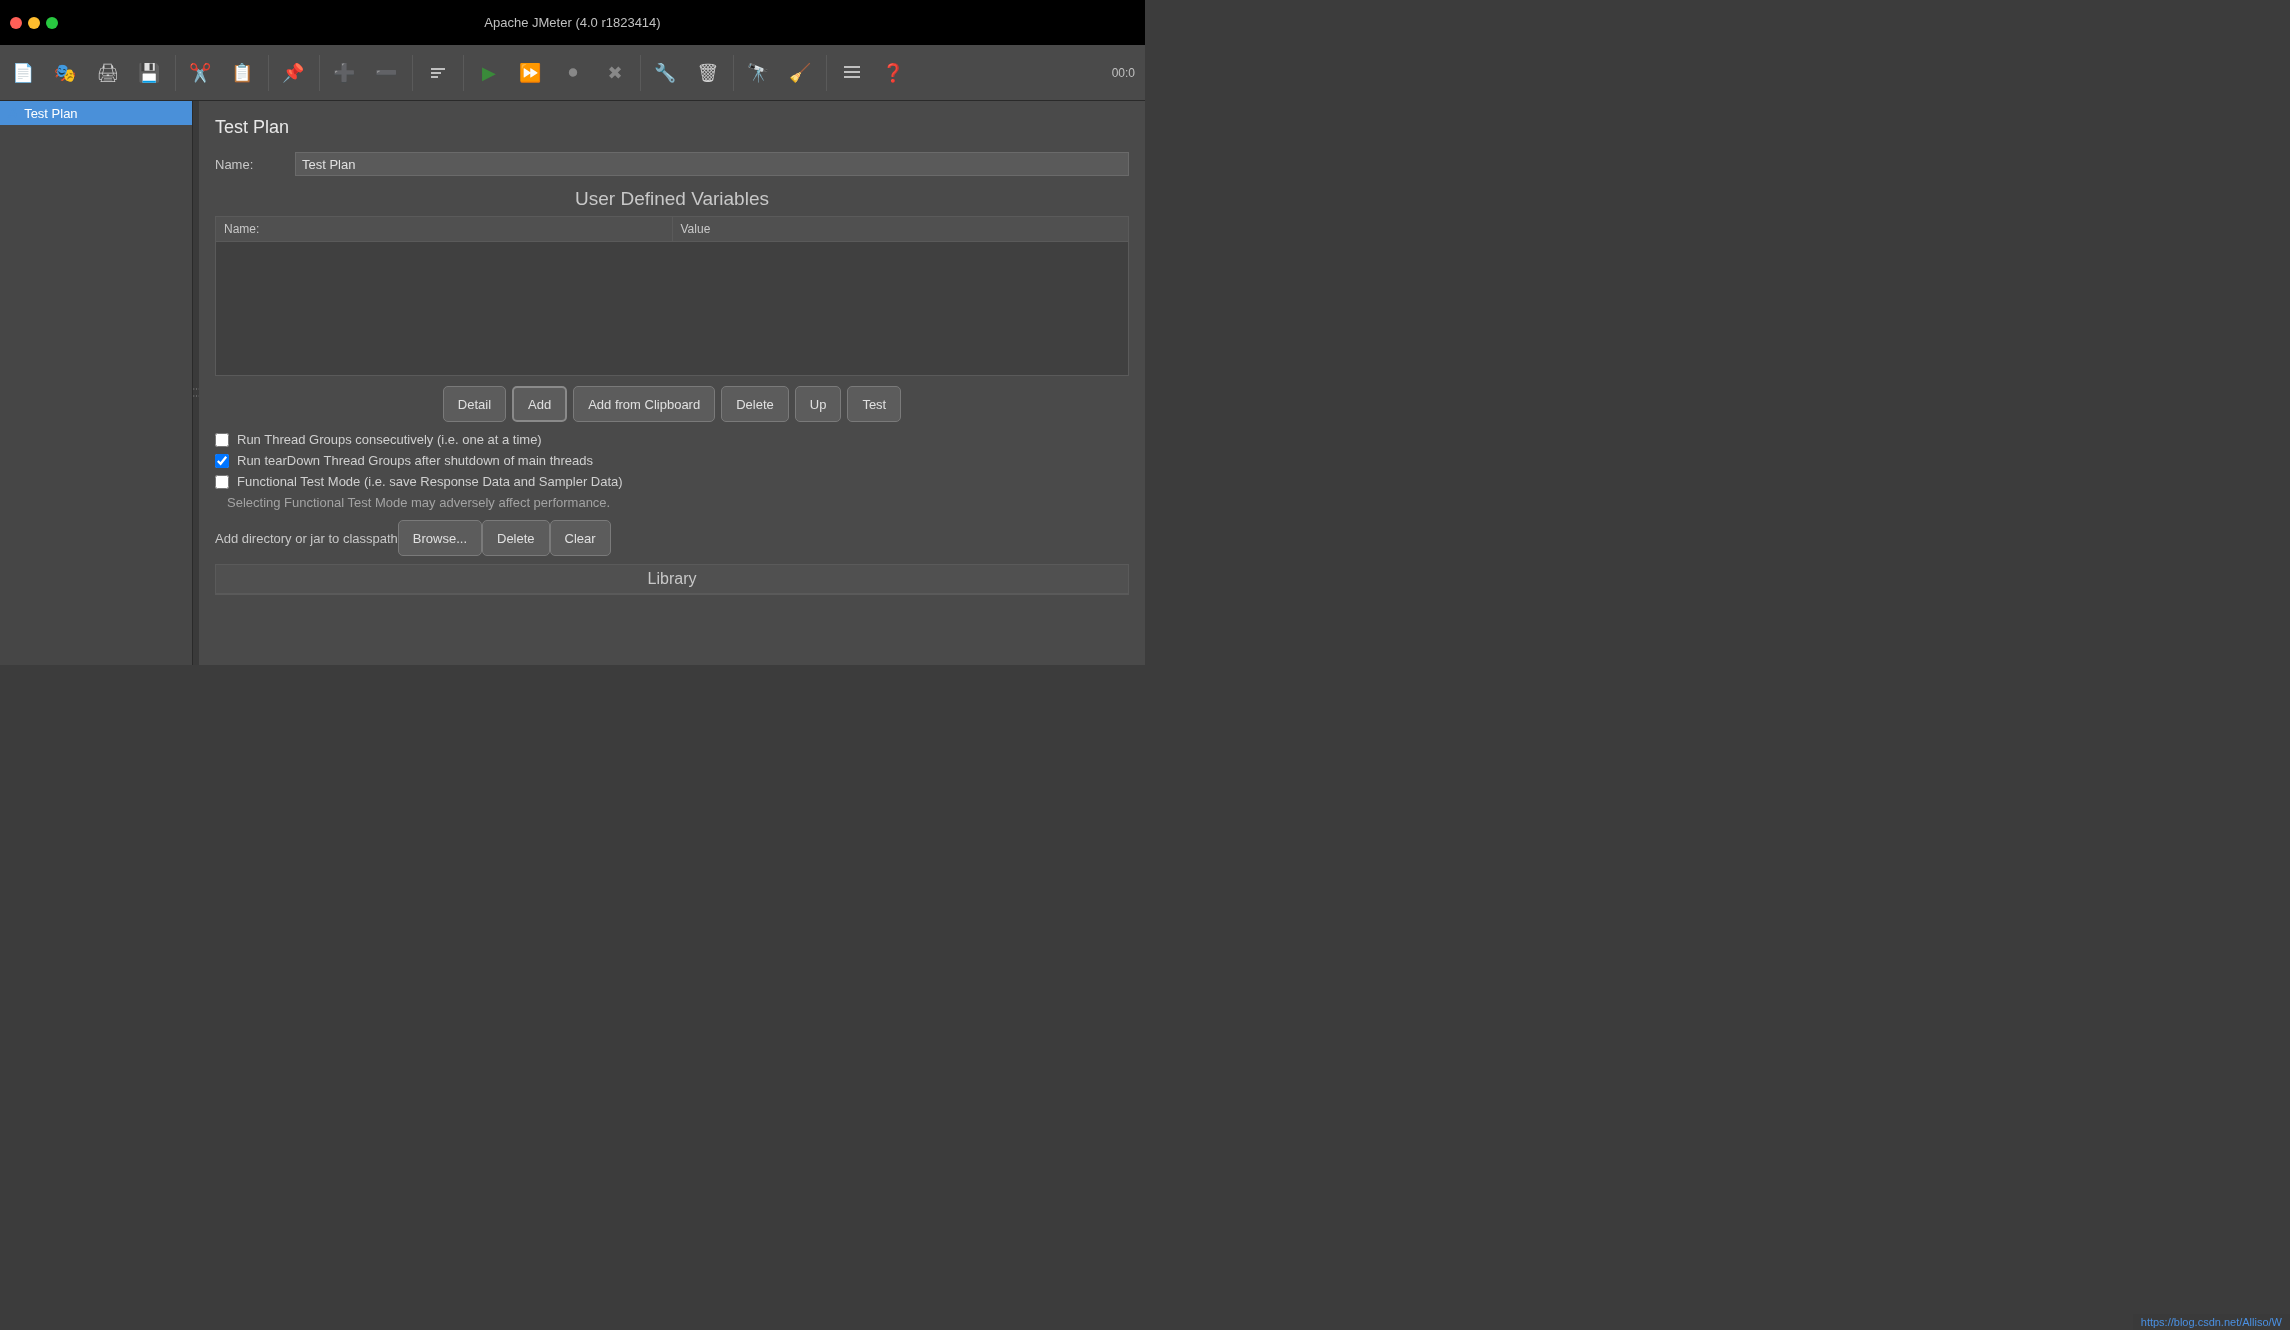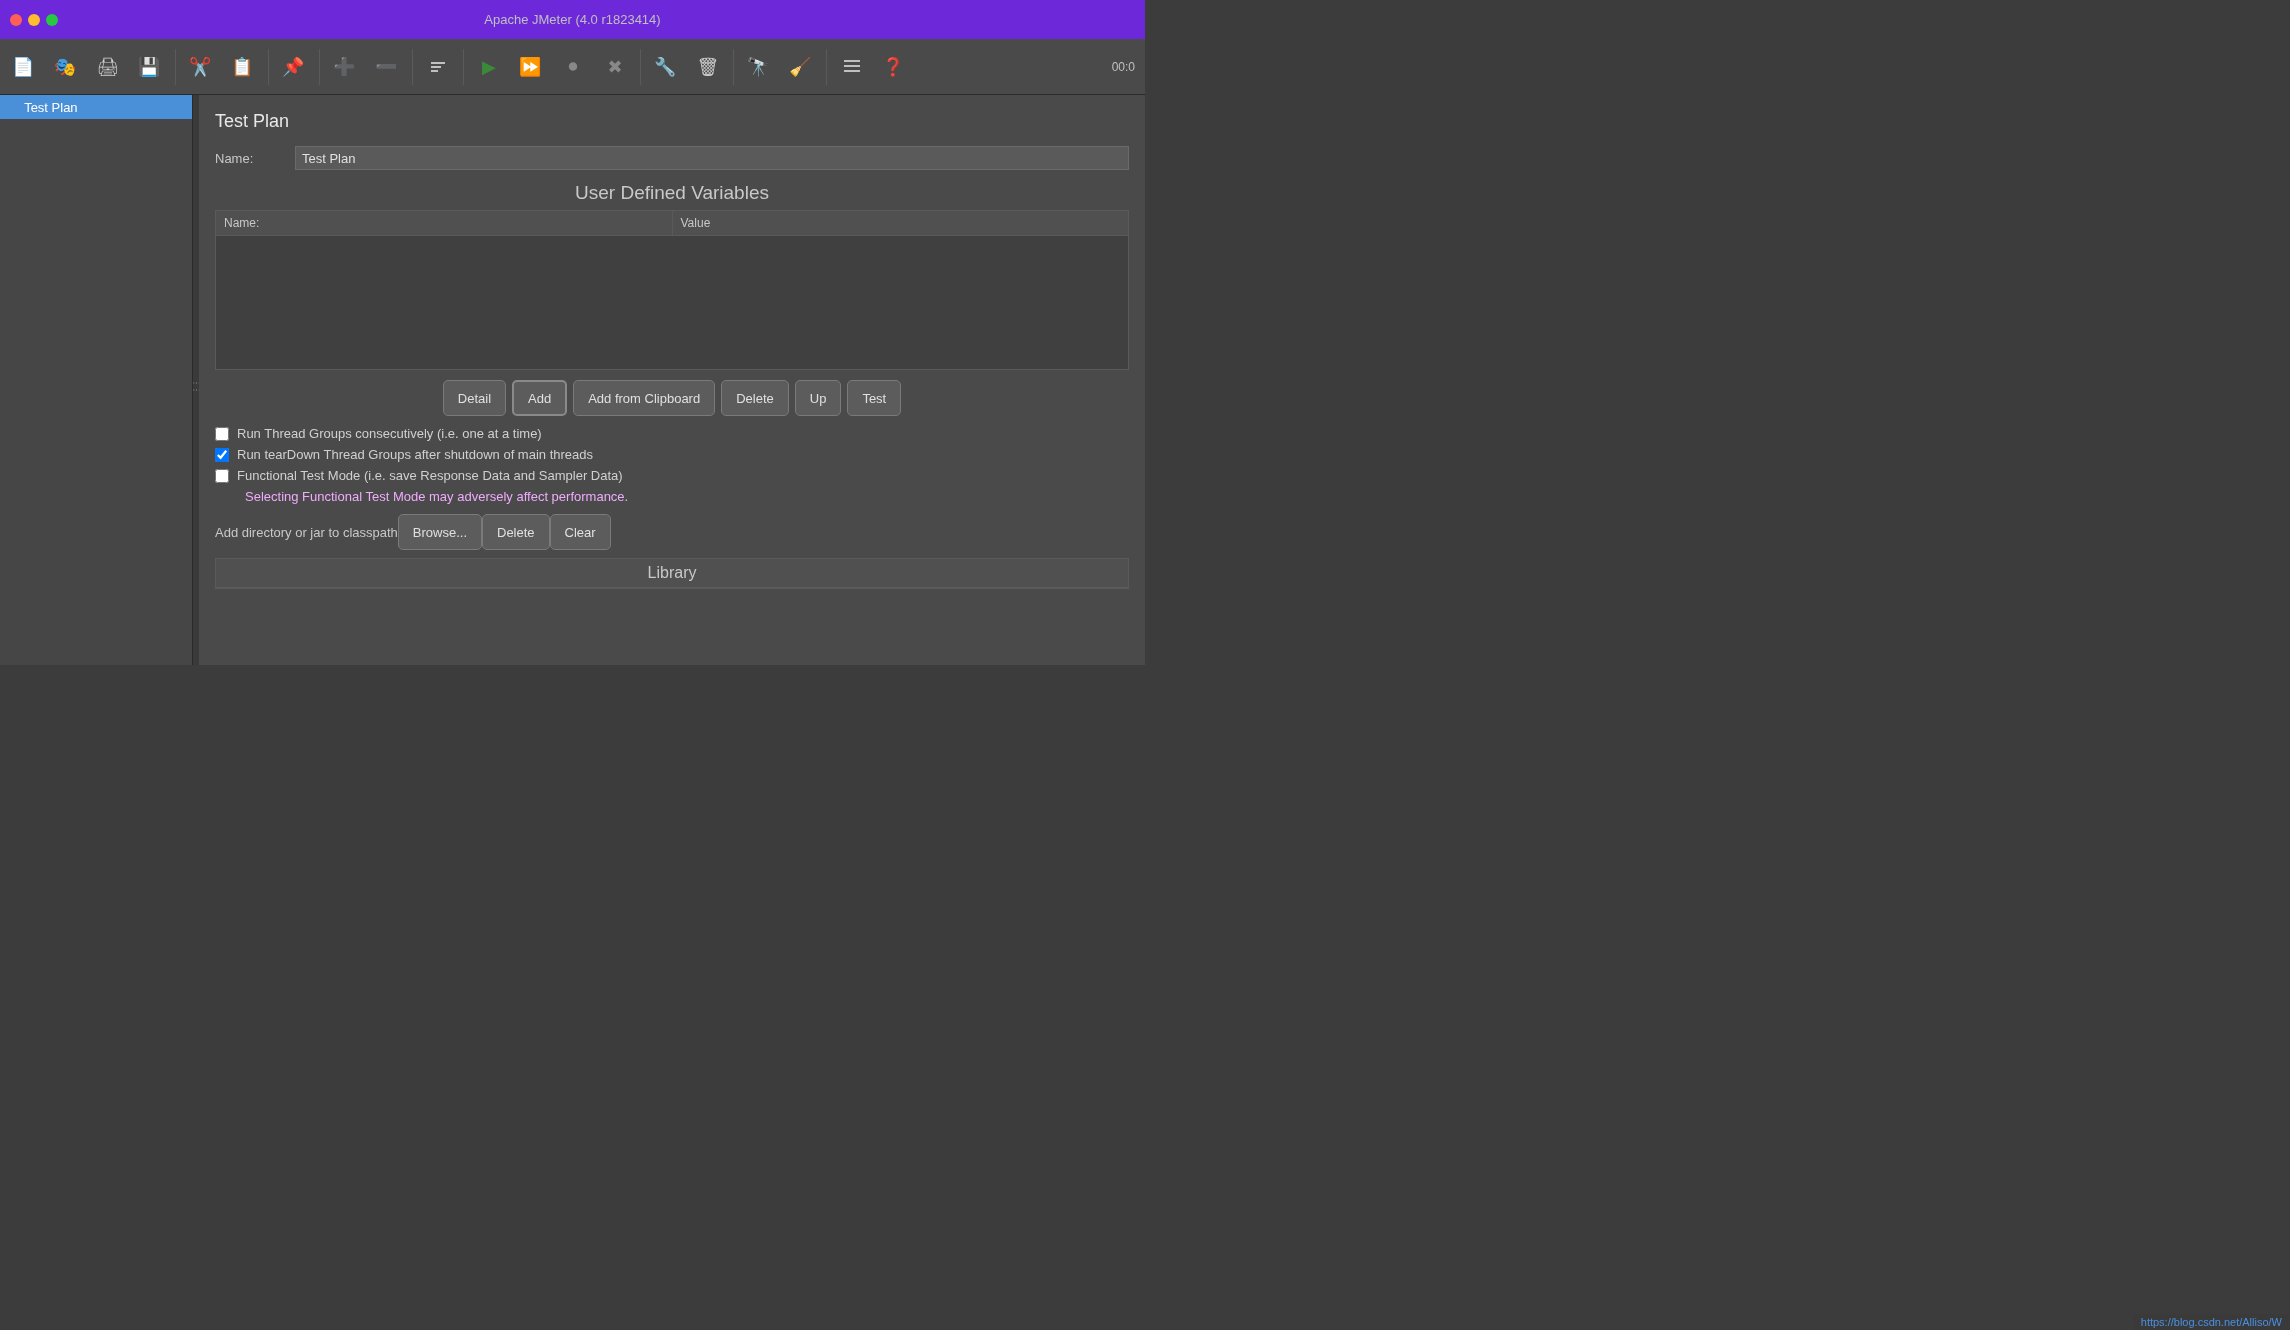--- a/index.html
+++ b/index.html
@@ -7,22 +7,22 @@
       font-family: -apple-system, BlinkMacSystemFont, 'Helvetica Neue', Arial, sans-serif;
       font-size: 13px;
       background: #3c3c3c;
       color: #e0e0e0;
       width: 1145px;
       height: 665px;
       overflow: hidden;
     }
     
     .title-bar {
-      height: 39px;
-      background: #6d28d9;
+      height: 45px;
+      background: #000000;
       display: flex;
       align-items: center;
       padding: 0 10px;
       position: relative;
     }
     .traffic-lights {
       display: flex;
       gap: 6px;
       align-items: center;
     }
@@ -200,22 +200,22 @@
       font-size: 13px;
       color: #d0d0d0;
     }
     .checkbox-row input[type="checkbox"] {
       width: 14px;
       height: 14px;
       cursor: pointer;
     }
     .info-text {
       font-size: 13px;
-      color: #f0abfc;
-      margin: 4px 0 10px 30px;
+      color: #a3a3a3;
+      margin: 4px 0 10px 12px;
     }
     
     .classpath-row {
       display: flex;
       align-items: center;
       margin: 8px 0;
     }
     .classpath-label {
       font-size: 13px;
       color: #c8c8c8;

